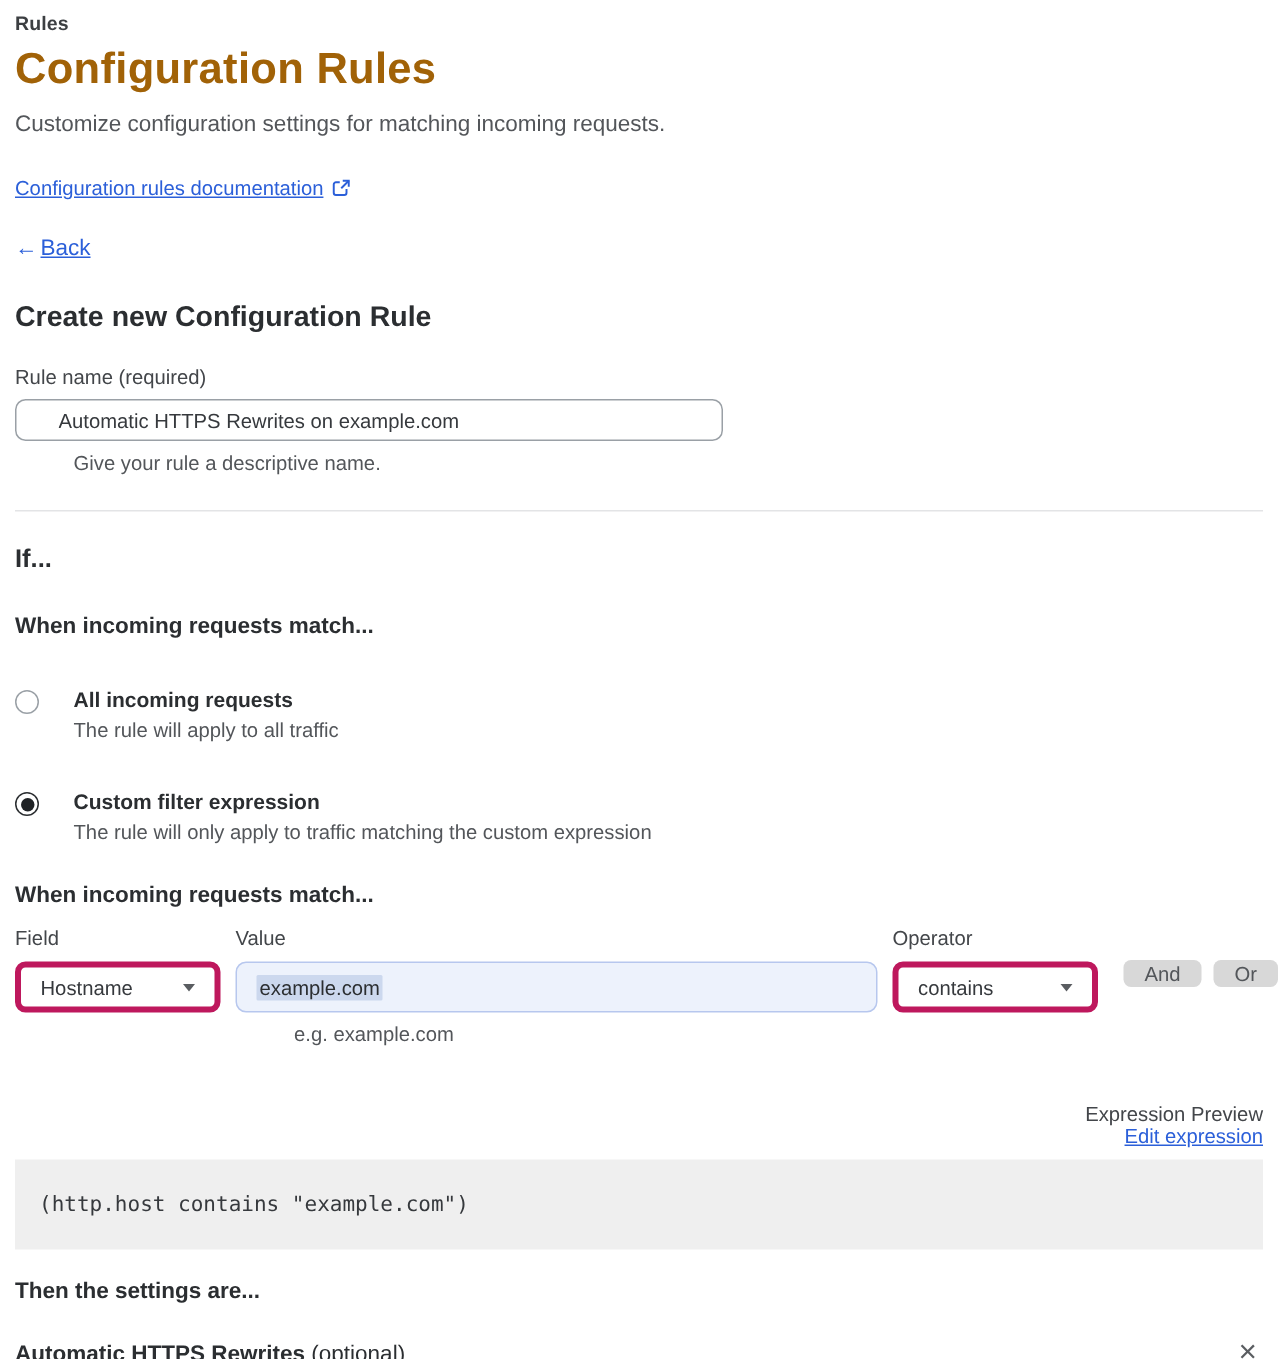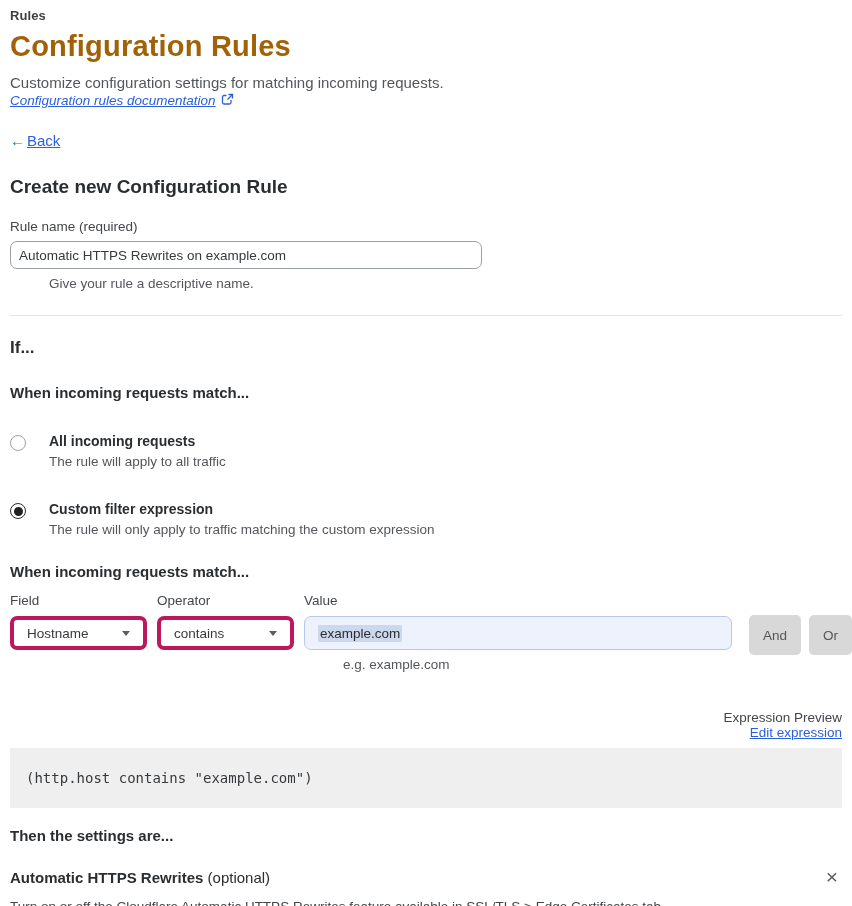--- a/index.html
+++ b/index.html
@@ -5,30 +5,30 @@
   * { margin:0; padding:0; box-sizing:border-box; }
   html,body { width:852px; height:906px; background:#fff; overflow:hidden; }
   body { font-family:"Liberation Sans", sans-serif; color:#36393d; }
   .page { padding:8px 10px 0 10px; width:852px; }
 
   
   .breadcrumb { font-size:13px; font-weight:700; color:#3c3f42; letter-spacing:.1px; }
   h1.page-title { font-size:29px; font-weight:700; color:#a16207; margin-top:7px; letter-spacing:.2px; }
   .subtitle { font-size:15px; color:#53565a; margin-top:11px; }
   a, .link { color:var(--link); text-decoration:underline; cursor:pointer; }
-  .doc-link-row { margin-top:2px; font-size:13.5px; display:flex; gap:5px;font-style:italic; }
+  .doc-link-row { margin-top:27px; font-size:13.5px; display:flex; align-items:center; gap:5px; }
   .ext-icon svg { display:block; }
   .back-row { margin-top:24px; font-size:15px; display:flex; align-items:center; }
   .back-arrow { color:var(--link); text-decoration:none; margin-right:2px; }
 
   
   h2.section-title { font-size:19px; font-weight:700; color:#2b2e31; margin-top:27px; }
   .field-label { font-size:13.5px; color:#43464a; margin-top:21px; }
   .rule-name-input { margin-top:7px; width:472px; height:28px; border:1px solid #9aa0a6;
-    border-radius:7px; padding:0 8px; font-size:13.5px; color:#36393d;
+    border-radius:7px; padding:0 28px; font-size:13.5px; color:#36393d;
     font-family:"Liberation Sans", sans-serif; background:#fff; }
   .helper { font-size:13.5px; color:#53565a; margin-top:7px;margin-left:39px; }
 
   .divider { border:none; border-top:1px solid #e3e4e6; margin-top:24px; }
 
   
   h3.if-title { font-size:17px; font-weight:700; color:#2b2e31; margin-top:22px; }
   h4.match-title { font-size:15px; font-weight:700; color:#2b2e31; margin-top:26px; }
 
   .radio-option { display:flex; margin-top:32px; cursor:pointer; }
@@ -49,21 +49,21 @@
     padding:0 13px; font-size:13.5px; color:#36393d; cursor:pointer; }
   .caret { width:0; height:0; border-left:4.5px solid transparent; border-right:4.5px solid transparent;
     border-top:5.5px solid #5a5d61; }
   .col { margin-right:10px; }
   .value-col { width:428px; }
   .value-input { width:428px; height:34px; border:1px solid var(--value-border); border-radius:7px;
     background:var(--value-bg); display:flex; align-items:center; padding:0 13px;
     font-size:13.5px; color:#2b2e31; }
   .value-input .sel { background:var(--selection); padding:1px 2px; border-radius:1px; }
   .andor { display:flex; gap:8px; margin-left:7px; margin-top:22px; }
-  .gray-btn { background:var(--btn-gray); border:none; border-radius:5px; height:40px;
+  .gray-btn { background:var(--btn-gray); border:none; border-radius:5px; height:18px;
     padding:0 14px; font-size:13.5px; color:#53565a; font-family:"Liberation Sans", sans-serif;
     cursor:pointer; }
 
   
   .preview-row { display:flex; justify-content:space-between; align-items:flex-end; margin-top:38px;flex-direction:column; }
   .preview-label { font-size:13.5px; color:#43464a; }
   .edit-link { font-size:13.5px; }
   .code-box { margin-top:8px; background:var(--code-bg); height:60px; display:flex; align-items:center;
     padding:0 16px; font-family:"DejaVu Sans Mono", monospace; font-size:14px; color:#36393d; }
 
@@ -131,33 +131,33 @@
   <h4 class="match-title">When incoming requests match...</h4>
 
   <div class="builder-row">
     <div class="col">
       <div class="col-label">Field</div>
       <div class="select-box">
         <span>Hostname</span>
         <span class="caret"></span>
       </div>
     </div>
+    <div class="col value-col">
+      <div class="col-label">Value</div>
+      <div class="value-input">
+        <span class="sel">example.com</span>
+      </div>
+      <div class="helper">e.g. example.com</div>
+    </div>
     <div class="col">
       <div class="col-label">Operator</div>
       <div class="select-box">
         <span>contains</span>
         <span class="caret"></span>
       </div>
-    </div>
-    <div class="col value-col">
-      <div class="col-label">Value</div>
-      <div class="value-input">
-        <span class="sel">example.com</span>
-      </div>
-      <div class="helper">e.g. example.com</div>
     </div>
     <div class="andor">
       <button class="gray-btn">And</button>
       <button class="gray-btn">Or</button>
     </div>
   </div>
 
   <div class="preview-row">
     <div class="preview-label">Expression Preview</div>
     <a class="link edit-link">Edit expression</a>

